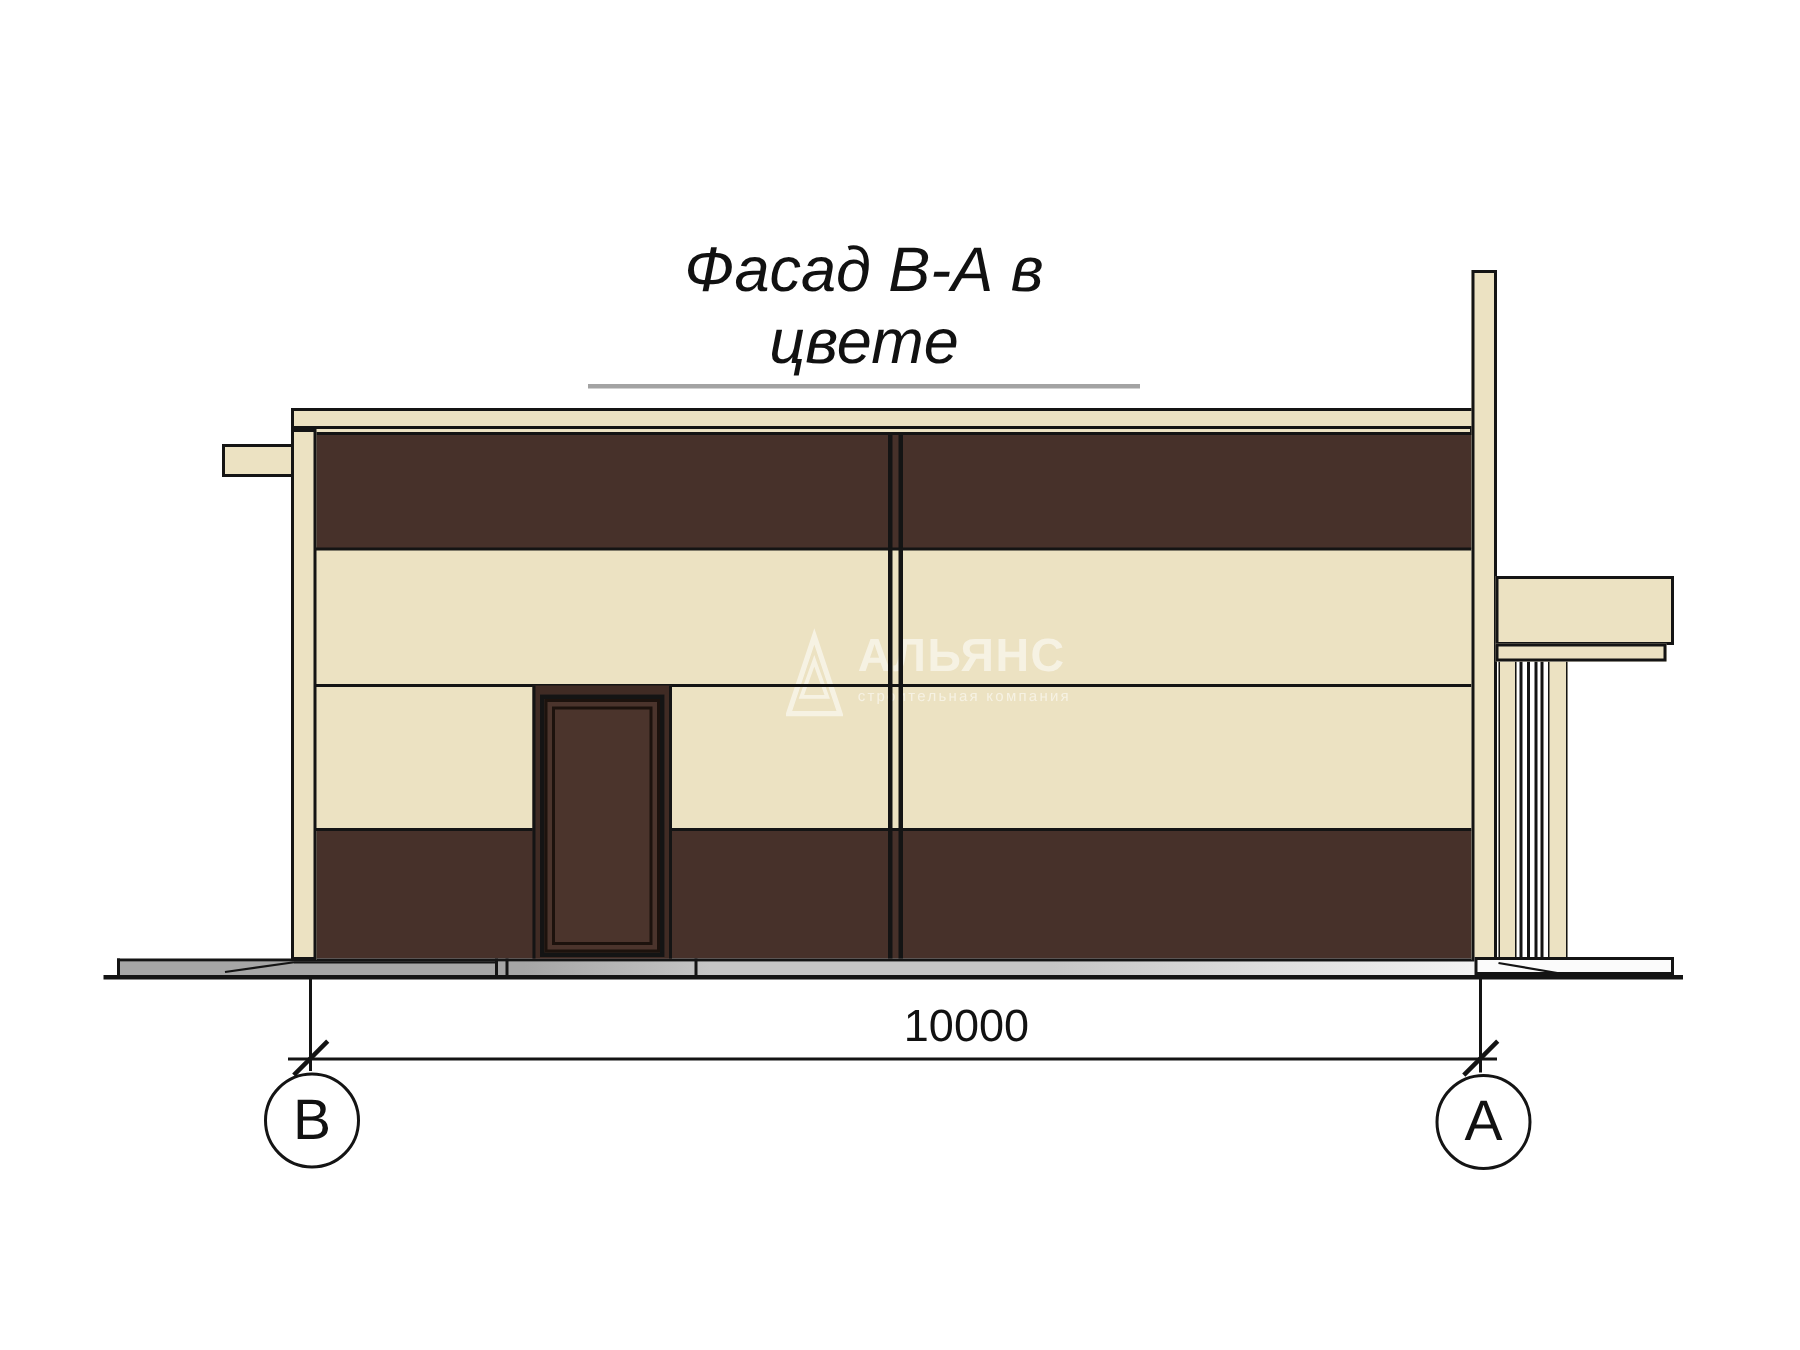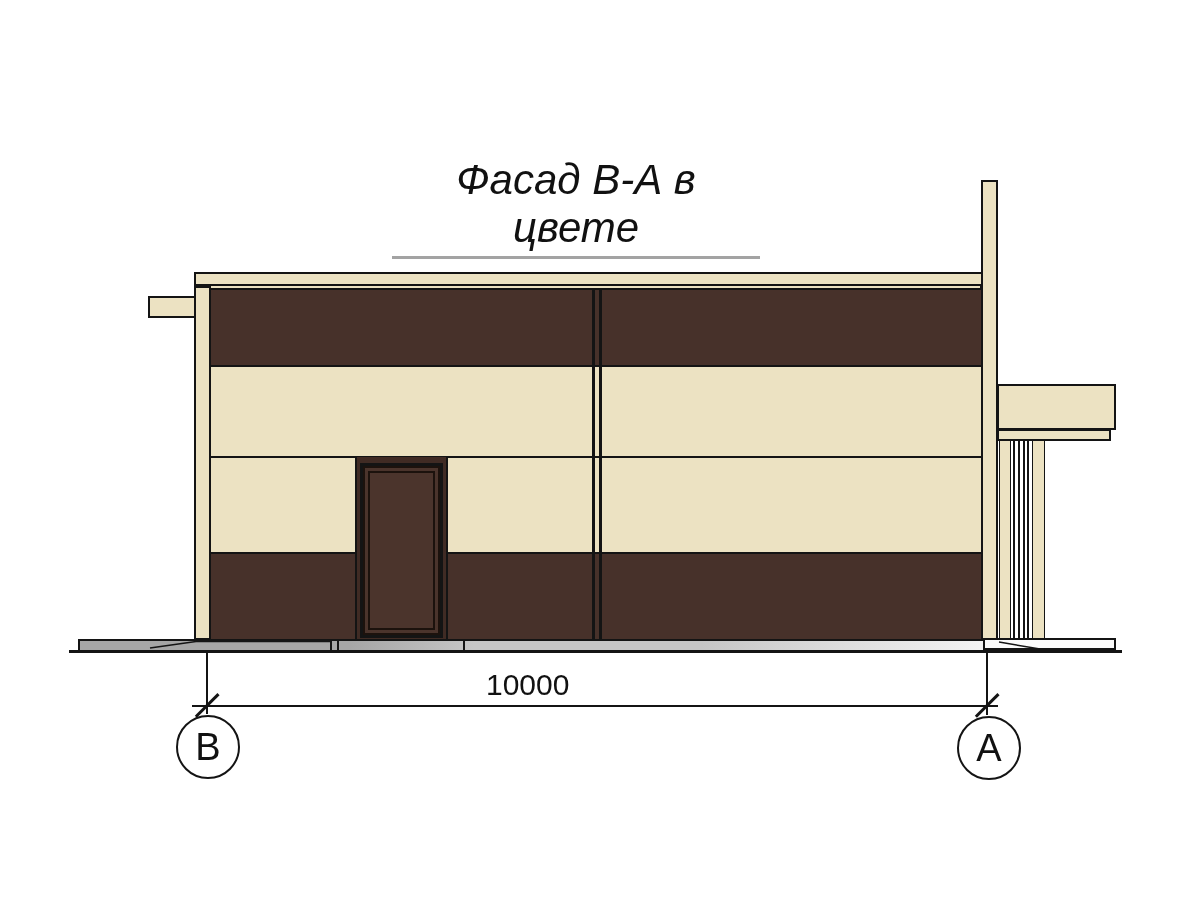--- a/index.html
+++ b/index.html
@@ -72,21 +72,21 @@
   .diag-svg{position:absolute;left:0;top:0;width:1200px;height:900px;z-index:4;pointer-events:none;}
 
   
   .ext{position:absolute;width:1.5px;background:var(--line);z-index:4;}
   .ext-b{left:206px;top:652px;height:62px;}
   .ext-a{left:986px;top:652px;height:63px;}
   .dimline{left:192px;top:705px;width:806px;height:1.5px;background:var(--line);z-index:4;}
   .slash{position:absolute;width:32px;height:2.5px;background:var(--line);transform:rotate(-45deg);z-index:4;}
   .slash-b{left:191px;top:704px;}
   .slash-a{left:971px;top:704px;}
-  .dimlabel{left:486px;top:668px;width:200px;text-align:left;font-size:30px;color:#111;z-index:4;}
+  .dimlabel{left:486px;top:668px;width:200px;text-align:right;font-size:30px;color:#111;z-index:4;}
   .axis-circle{position:absolute;width:60px;height:60px;border:2.5px solid var(--line);border-radius:50%;
     background:#fff;display:flex;align-items:center;justify-content:center;
     font-size:38px;color:#111;z-index:4;}
   .circle-b{left:176px;top:715px;}
   .circle-a{left:957px;top:716px;}
 
   
   .watermark{left:524px;top:417px;width:190px;height:70px;display:flex;align-items:flex-start;
     color:var(--watermark);z-index:2;}
   .wm-text{margin-left:10px;display:flex;flex-direction:column;}
@@ -105,20 +105,30 @@
   <div class="abs roof-edge"></div>
   <div class="abs pilaster"></div>
 
   <div class="abs facade">
     <div class="band band-dark b1"></div>
     <div class="band band-cream b2"></div>
     <div class="band band-cream b3"></div>
     <div class="band band-dark b4"></div>
   </div>
 
+  <div class="abs watermark">
+    <svg width="44" height="66" viewBox="0 0 44 66">
+      <polygon points="22,3 42,63 2,63" fill="none" stroke="currentColor" stroke-width="4"></polygon>
+      <polygon points="22,22 32,50 12,50" fill="none" stroke="currentColor" stroke-width="3"></polygon>
+    </svg>
+    <div class="wm-text">
+      <span class="wm-name">АЛЬЯНС</span>
+      <span class="wm-sub">строительная компания</span>
+    </div>
+  </div>
 
   <div class="hline hl1"></div>
   <div class="hline hl2"></div>
   <div class="hline hl3a"></div>
   <div class="hline hl3b"></div>
   <div class="seam seam1"></div>
   <div class="seam seam2"></div>
 
   <div class="abs door-recess"></div>
   <div class="abs door">

